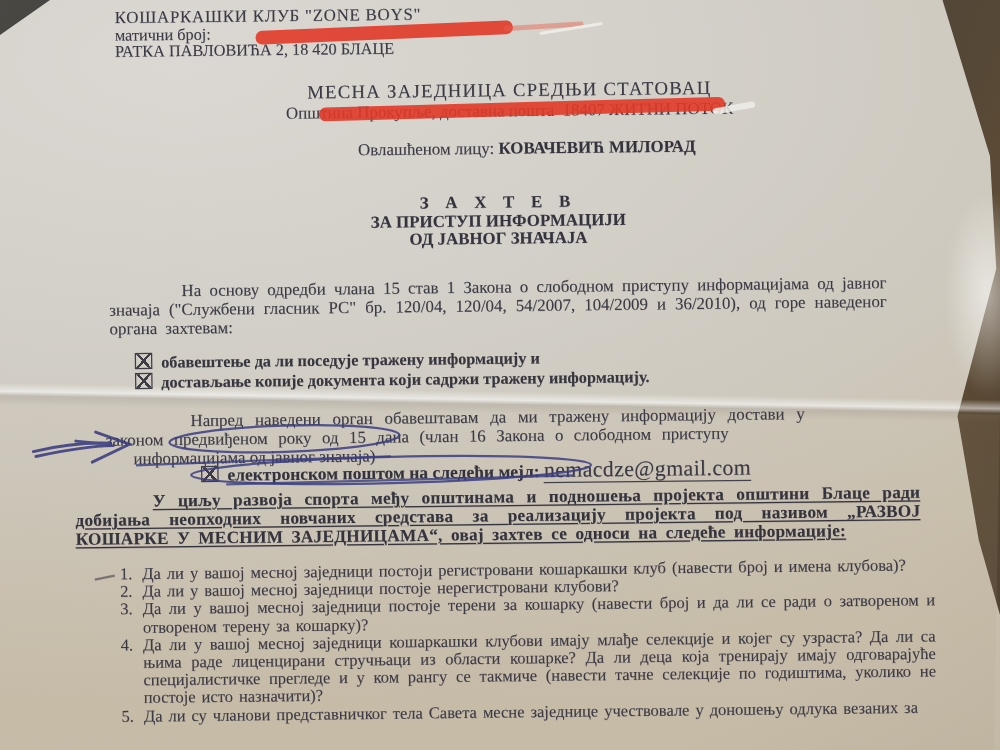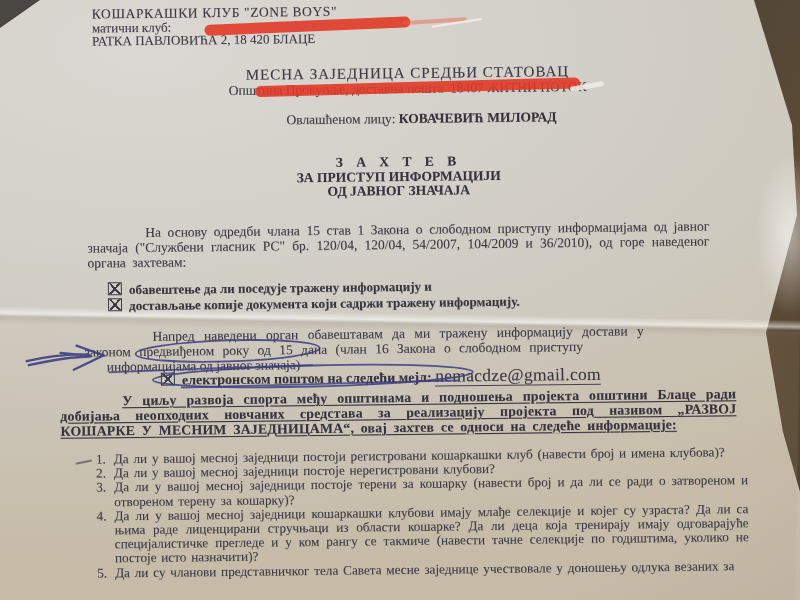--- a/index.html
+++ b/index.html
@@ -67,21 +67,21 @@
   <div class="curl-highlight"></div>
   <div class="fold-crease"></div>
   <div class="lower-tint"></div>
   <div class="vignette"></div>
 
   <div class="content">
 
     <div class="abs hdr">
       <div class="club">КОШАРКАШКИ КЛУБ "ZONE BOYS"</div>
       <div>
-        <span>матични клуб:</span>
+        <span>матични број:</span>
       </div>
       <div>РАТКА ПАВЛОВИЋА 2, 18 420 БЛАЦЕ</div>
     </div>
 
     <div class="abs recipient">
       <div class="rname">МЕСНА ЗАЈЕДНИЦА СРЕДЊИ СТАТОВАЦ</div>
       <div class="rline">Општина Прокупље, доставна пошта  18407 ЖИТНИ ПОТОК</div>
       <div class="rline">
         <span>Овлашћеном лицу: </span><b>КОВАЧЕВИЋ МИЛОРАД</b>
       </div>

